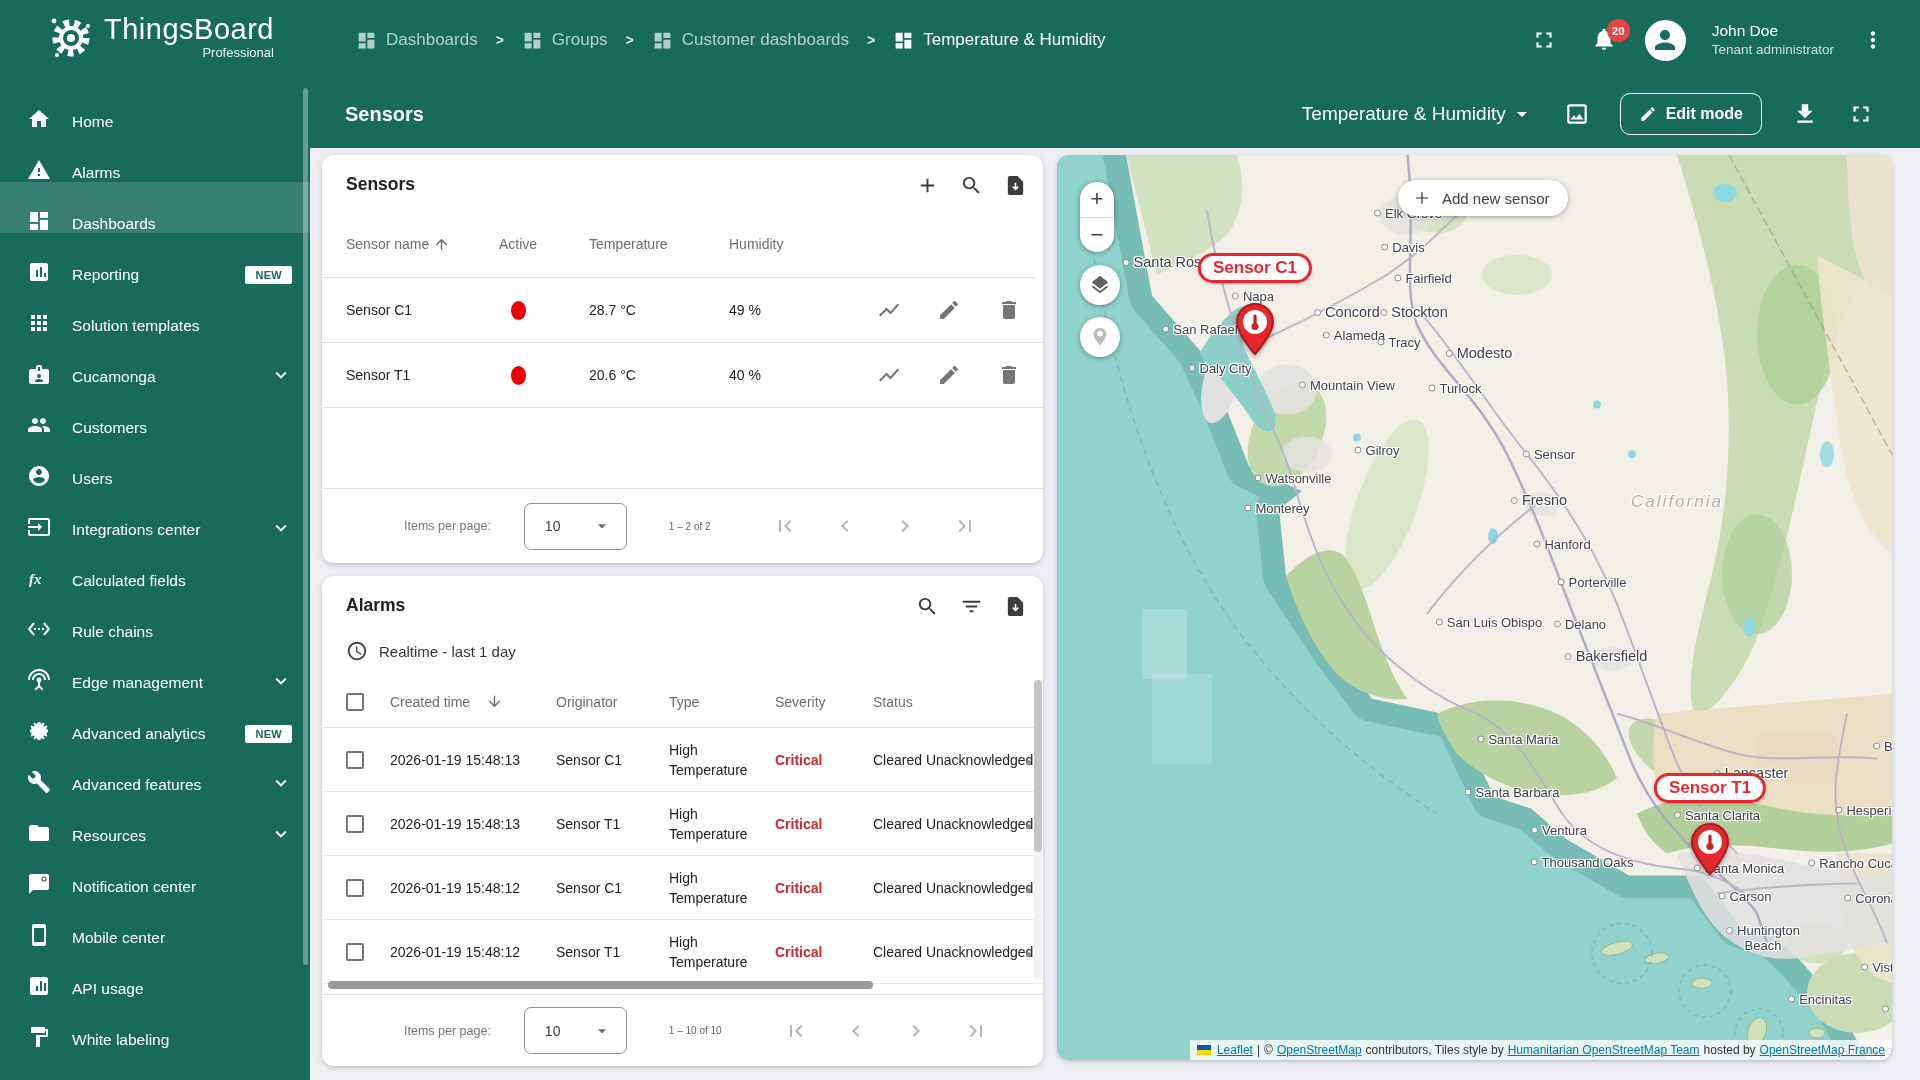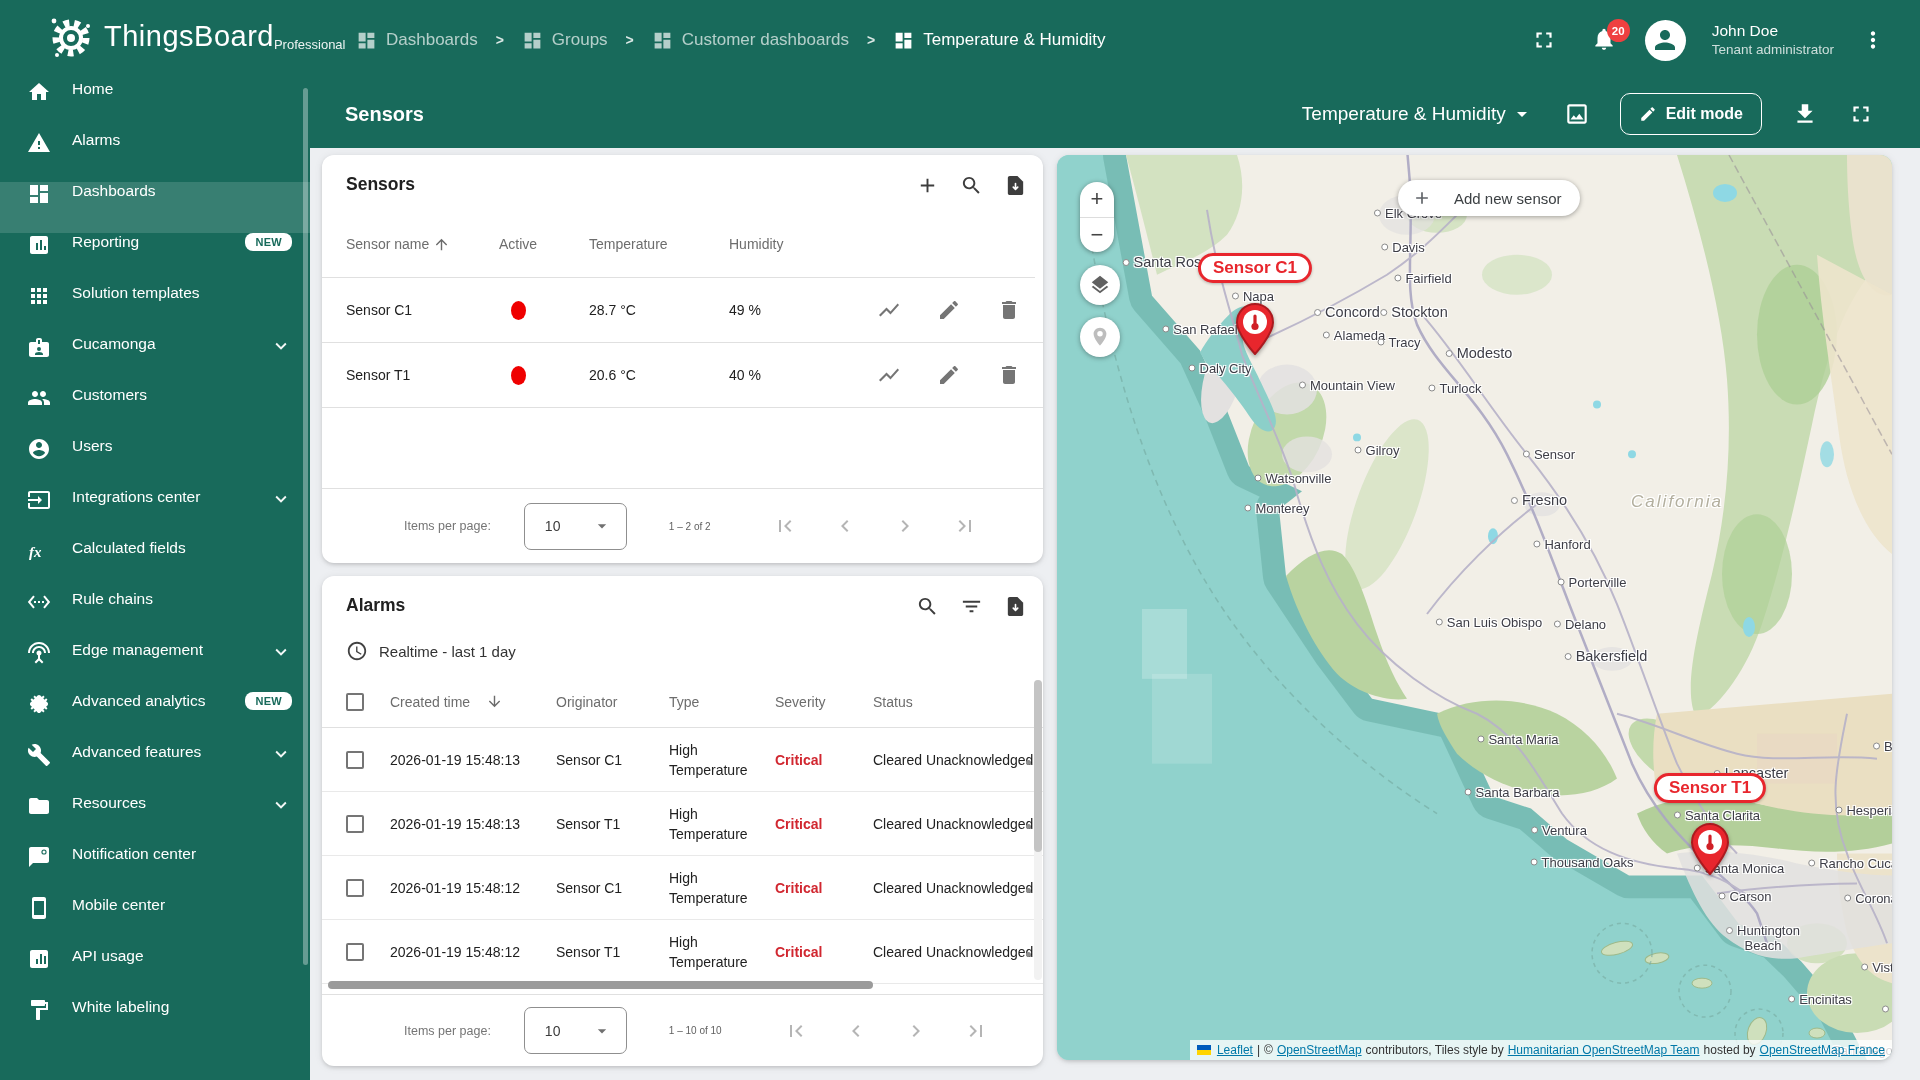--- a/index.html
+++ b/index.html
@@ -3,46 +3,46 @@
 <meta charset="utf-8">
 <style>
   *{box-sizing:border-box;margin:0;padding:0}
   html,body{width:1920px;height:1080px;overflow:hidden;font-family:"Liberation Sans","DejaVu Sans",sans-serif;background:#edeff2}
   :root{--green:#186a5b;--green-sel:rgba(255,255,255,.14);--txt:#212121;--muted:#6d6d6d;--line:#e0e0e0;--red:#d12730;--dot-red:#ef0000;--marker:#e8262d}
   svg{display:block}
 
   
   #header{position:absolute;left:0;top:0;width:1920px;height:80px;background:var(--green);z-index:20}
   #logo{position:absolute;left:46px;top:12px;display:flex;align-items:center;gap:10px;color:#fff}
-  #logo .brandtxt{display:flex;flex-direction:row;align-items:flex-end}
+  #logo .brandtxt{display:flex;flex-direction:column;align-items:flex-end}
   #logo .brand{font-size:29px;font-weight:500;letter-spacing:.5px;line-height:32px}
   #logo .edition{font-size:13px;opacity:.92;line-height:15px}
   #breadcrumbs{position:absolute;left:356px;top:0;height:80px;display:flex;align-items:center;gap:14px}
   .crumb{display:flex;align-items:center;gap:9px;color:rgba(255,255,255,.68);font-size:17px;font-weight:500;cursor:pointer}
   .crumb svg{width:21px;height:21px;fill:rgba(255,255,255,.68)}
   .crumb.current{color:#fff}
   .crumb.current svg{fill:#fff}
   .crumb-sep{color:rgba(255,255,255,.85);font-size:14px;font-weight:700;margin:0 4px}
   #header-right{position:absolute;right:34px;top:0;height:80px;display:flex;align-items:center;gap:26px}
   .hicon{width:26px;height:26px;fill:#fff;cursor:pointer}
   .bell-wrap{position:relative;width:28px;height:28px;margin-left:8px}
   .badge{position:absolute;top:-7px;right:-11px;min-width:23px;height:23px;border-radius:12px;background:#ef4040;color:#fff;font-size:11.5px;font-weight:700;display:flex;align-items:center;justify-content:center;padding:0 4px}
   .avatar{width:41px;height:41px;border-radius:50%;background:#fff;display:flex;align-items:center;justify-content:center}
   .avatar svg{width:30px;height:30px;fill:var(--green)}
   .userblock{display:flex;flex-direction:column;color:#fff;line-height:19px}
   .userblock .uname{font-size:15.5px;font-weight:500}
   .userblock .urole{font-size:13.5px;color:rgba(255,255,255,.78)}
 
   
   #sidebar{position:absolute;left:0;top:80px;width:310px;height:1000px;background:var(--green);z-index:15;overflow:hidden}
-  .nav-item{height:51px;display:flex;align-items:flex-start;padding:0 18px 0 27px;gap:21px;color:#fff;cursor:pointer;position:relative}
+  .nav-item{height:51px;display:flex;align-items:flex-end;padding:0 18px 0 27px;gap:21px;color:#fff;cursor:pointer;position:relative}
   .nav-item.selected{background:var(--green-sel)}
   .nav-item .nic{width:24px;height:24px;fill:#fff;flex:none}
   .nav-item .nlabel{font-size:15.5px;font-weight:500;white-space:nowrap}
-  .nav-item .newbadge{margin-left:auto;background:#fff;color:var(--green);font-size:11px;font-weight:700;border-radius:8px;padding:3px 10px;letter-spacing:.3px}
+  .nav-item .newbadge{margin-left:auto;background:#fff;color:var(--green);font-size:11px;font-weight:700;border-radius:2px;padding:3px 10px;letter-spacing:.3px}
   .nav-item .chev{margin-left:auto;width:22px;height:22px;fill:#fff;opacity:.95}
   #side-scroll{position:absolute;right:2px;top:8px;width:5px;height:877px;background:rgba(255,255,255,.34);border-radius:3px}
 
   
   #toolbar{position:absolute;left:310px;top:80px;width:1610px;height:68px;background:var(--green);z-index:10;display:flex;align-items:center}
   #page-title{margin-left:35px;color:#fff;font-size:20px;font-weight:700}
   #toolbar-right{margin-left:auto;display:flex;align-items:center;gap:30px;padding-right:46px}
   #dash-select{display:flex;align-items:center;gap:4px;color:#fff;font-size:19px;font-weight:500;cursor:pointer}
   #dash-select svg{width:24px;height:24px;fill:#fff}
   .tbicon{width:26px;height:26px;fill:#fff;cursor:pointer}
@@ -105,21 +105,21 @@
   .city::before{content:"";display:inline-block;width:5px;height:5px;border:1px solid #8a8a8a;background:#fff;border-radius:50%;margin-right:4px;vertical-align:1px}
   .city.lg{font-size:14.5px}
   .city.wrap{white-space:normal;width:96px;text-align:center}
   .city.state{font-size:17px;color:#b3af9e;letter-spacing:2px;font-style:italic}
   .city.state::before{display:none}
   .zoomctl{position:absolute;left:23px;top:27px;width:34px;height:70px;background:#fff;border-radius:17px;box-shadow:0 1px 5px rgba(0,0,0,.4);display:flex;flex-direction:column;overflow:hidden}
   .zoomctl .zbtn{flex:1;display:flex;align-items:center;justify-content:center;font-size:22px;color:#444;cursor:pointer;font-weight:500}
   .zoomctl .zbtn:first-child{border-bottom:1px solid #ddd}
   .roundctl{position:absolute;left:23px;width:40px;height:40px;border-radius:50%;background:#fff;box-shadow:0 1px 5px rgba(0,0,0,.35);display:flex;align-items:center;justify-content:center;cursor:pointer}
   .roundctl svg{width:22px;height:22px}
-  #add-sensor-btn{position:absolute;left:341px;top:25px;height:36px;background:#fff;border-radius:18px;box-shadow:0 1px 5px rgba(0,0,0,.35);display:flex;align-items:center;gap:22px;padding:0 18px 0 14px;cursor:pointer}
+  #add-sensor-btn{position:absolute;left:341px;top:25px;height:36px;background:#fff;border-radius:18px;box-shadow:0 1px 5px rgba(0,0,0,.35);display:flex;align-items:center;gap:10px;padding:0 18px 0 14px;cursor:pointer}
   #add-sensor-btn svg{width:20px;height:20px;fill:#5f6368}
   #add-sensor-btn span{font-size:15px;color:#3c4043;font-weight:500;white-space:nowrap}
   .marker{position:absolute;transform:translate(-50%,0)}
   .marker .pin{position:absolute;left:50%;bottom:0;transform:translateX(-50%);filter:drop-shadow(0 2px 2px rgba(0,0,0,.35))}
   .marker .mlabel{position:absolute;left:50%;bottom:72px;transform:translateX(-50%);background:#fff;border:3px solid var(--marker);border-radius:16px;padding:2px 12px;font-size:17px;font-weight:700;color:var(--marker);white-space:nowrap;box-shadow:0 1px 3px rgba(0,0,0,.25);cursor:pointer}
   #attribution{position:absolute;right:0;bottom:0;height:20px;background:rgba(255,255,255,.78);display:flex;align-items:center;gap:4px;padding:0 7px;font-size:12px;color:#333;white-space:nowrap}
   #attribution a{color:#0078a8;text-decoration:underline;cursor:pointer}
   .flag{display:inline-block;width:14px;height:10px;background:linear-gradient(#005bbb 50%,#ffd500 50%);margin-right:2px}
 </style>
 </head>

